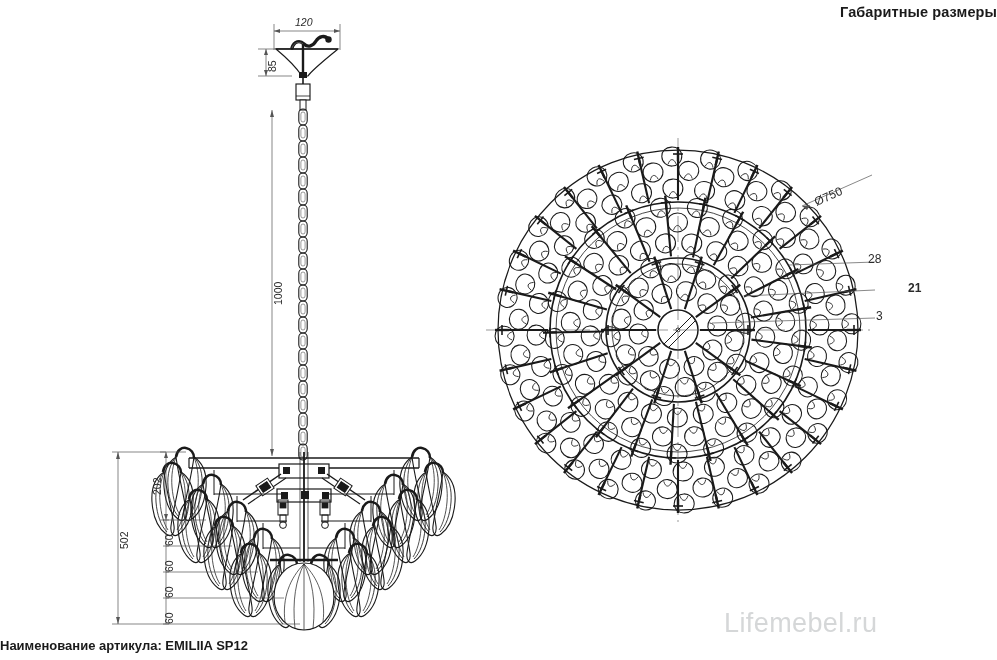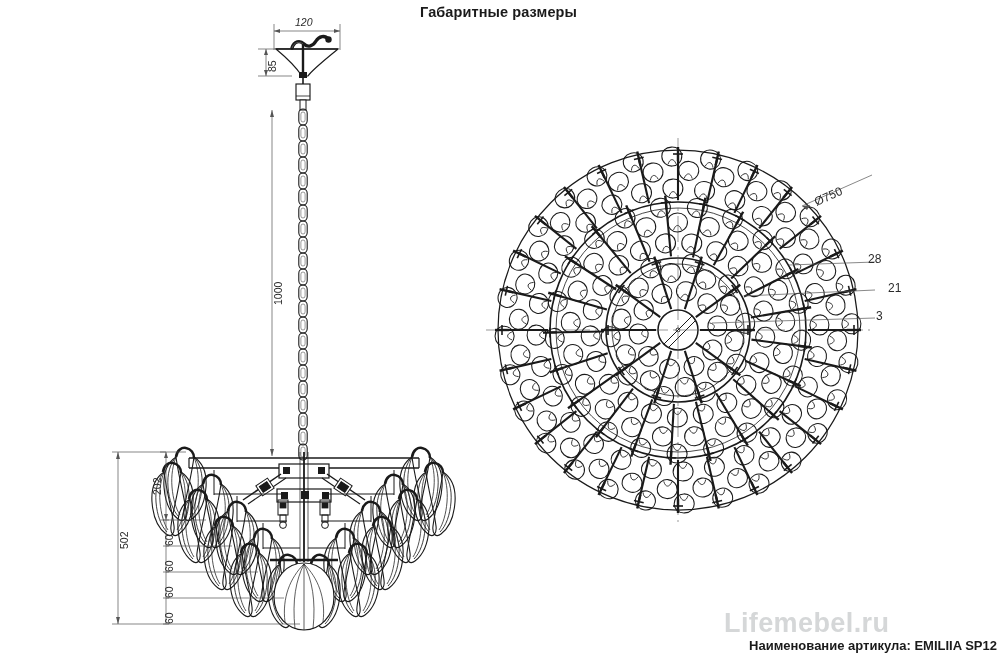--- a/index.html
+++ b/index.html
@@ -1,25 +1,25 @@
 <!DOCTYPE html>
 <html><head>
 <meta charset="utf-8">
 <style>
   html,body{margin:0;padding:0;background:#ffffff;}
   body{width:997px;height:660px;overflow:hidden;
        font-family:"Liberation Sans","DejaVu Sans",sans-serif;color:#111;}
   #sheet{position:relative;width:997px;height:660px;background:#fff;}
   #sheet svg{position:absolute;left:0;top:0;}
-  .title{position:absolute;left:0;top:4px;width:997px;text-align:center;
+  .title{position:absolute;left:0;top:4px;width:997px;text-align:right;
          font-size:14.5px;font-weight:700;color:#1a1a1a;letter-spacing:.1px;}
-  .caption{position:absolute;left:0;top:638px;width:997px;text-align:right;
+  .caption{position:absolute;left:0;top:638px;width:997px;text-align:left;
            font-size:13px;font-weight:700;color:#1a1a1a;}
   .watermark{position:absolute;left:724px;top:608px;font-size:27px;
-             color:#d5d7d8;font-weight:700;letter-spacing:.4px;}
+             color:#d5d7d8;font-weight:400;letter-spacing:.4px;}
   .dim{position:absolute;font-size:10.5px;color:#2a2a2a;
        font-family:"Liberation Sans","DejaVu Sans",sans-serif;white-space:nowrap;}
   .rot90{transform:rotate(-90deg);transform-origin:left top;}
 </style>
 </head>
 <body>
 
 <div id="sheet">
 
   <div class="title">Габаритные размеры</div>
@@ -641,18 +641,18 @@
   <div class="dim rot90" style="left:151px;top:495px;">202</div>
 
   <div class="dim rot90" style="left:163px;top:546px;">60</div>
   <div class="dim rot90" style="left:163px;top:572px;">60</div>
   <div class="dim rot90" style="left:163px;top:598px;">60</div>
   <div class="dim rot90" style="left:163px;top:624px;">60</div>
 
   <div class="dim" style="left:812px;top:196px;font-size:12px;transform:rotate(-24deg);transform-origin:left top;">Ø750</div>
 
   <div class="dim" style="left:868px;top:252px;font-size:12px;">28</div>
-  <div class="dim" style="left:888px;top:281px;font-size:12px;">21</div>
+  <div class="dim" style="left:908px;top:281px;font-size:12px;font-weight:bold;">21</div>
   <div class="dim" style="left:876px;top:309px;font-size:12px;">3</div>
 
   <div class="caption">Наименование артикула: EMILIIA SP12</div>
   <div class="watermark">Lifemebel.ru</div>
 </div>
 
 </body></html>

